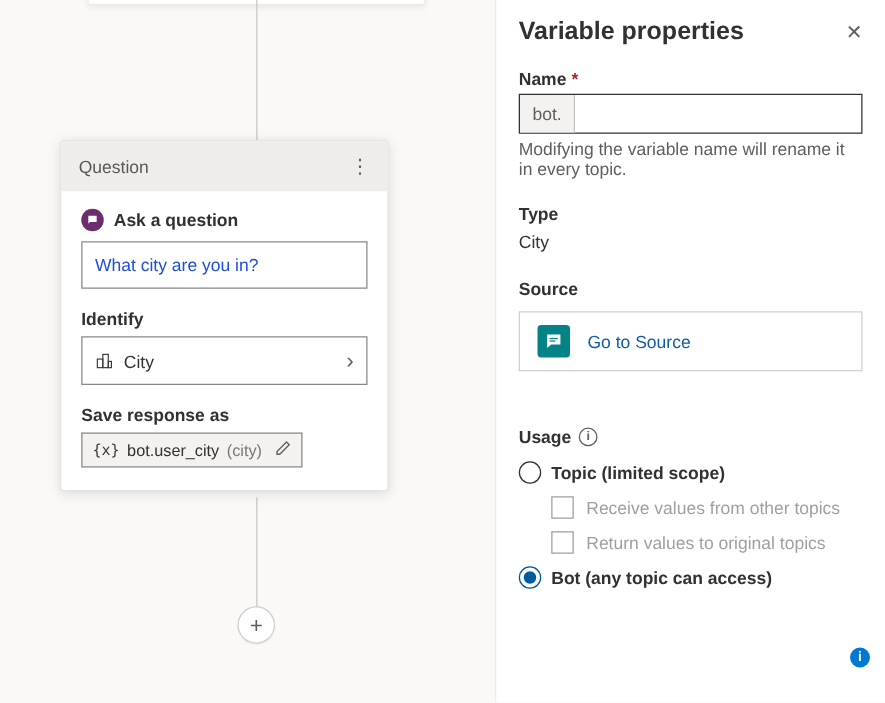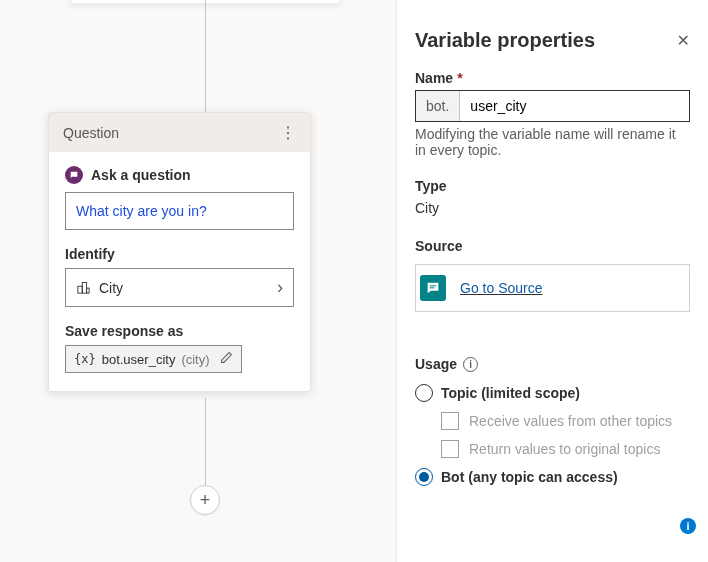--- a/index.html
+++ b/index.html
@@ -102,21 +102,21 @@
     .var-chip .pencil { color: #605e5c; font-size: 13px; margin-left: 4px; }
 
     .panel {
       width: 312px;
       background: #fff;
       padding: 14px 18px 18px;
       border-left: 1px solid #edebe9;
       position: relative;
       height: 100%;
     }
-    .panel-head { display: flex; justify-content: space-between; align-items: center; margin-bottom: 18px; margin-top: 15px; }
+    .panel-head { display: flex; justify-content: space-between; align-items: center; margin-bottom: 18px; }
     .panel-title { font-size: 20px; font-weight: 600; }
     .close-x { font-size: 16px; cursor: pointer; color: #605e5c; }
     .field-lbl { font-weight: 600; margin-bottom: 4px; display: flex; align-items: center; gap: 4px; }
     .req { color: #a4262c; }
     .name-row {
       display: flex;
       border: 1px solid #323130;
       margin-bottom: 4px;
     }
     .name-prefix {
@@ -129,24 +129,23 @@
       flex: 1; border: none; padding: 7px 10px;
       font-size: 14px; font-family: inherit;
     }
     .helper { font-size: 14px; color: #605e5c; margin-bottom: 20px; }
     .type-head { font-weight: 600; margin-bottom: 6px; }
     .type-val { margin-bottom: 22px; }
     .src-head { font-weight: 600; margin-bottom: 10px; }
     .src-btn {
       display: flex; align-items: center; gap: 14px;
       border: 1px solid #d2d0ce;
-      padding: 10px 4px;
+      padding: 10px 14px;
       cursor: pointer;
       margin-bottom: 40px;
-      text-decoration: underline;
     }
     .src-icon {
       width: 26px; height: 26px; background: #038387;
       border-radius: 3px;
       display: flex; align-items: center; justify-content: center;
     }
     .src-link { color: #115ba3; }
     .usage-head { font-weight: 600; display: flex; align-items: center; gap: 6px; margin-bottom: 12px; margin-top: 44px; }
     .info-circ {
       width: 15px; height: 15px; border: 1px solid #605e5c; border-radius: 50%;
@@ -252,21 +251,20 @@
     <div class="panel-title">Variable properties</div>
     <div class="close-x">✕</div>
   </div>
 
   <div class="field-lbl">
     <span>Name</span>
       <span class="req">*</span>
   </div>
   <div class="name-row">
     <div class="name-prefix">bot.</div>
-    <input class="name-input" value="user_city" style="">
   </div>
   <div class="helper">Modifying the variable name will rename it in every topic.</div>
 
   <div class="type-head">Type</div>
   <div class="type-val">City</div>
 
   <div class="src-head">Source</div>
   <div class="src-btn">
     <span class="src-icon">
       <svg width="16" height="16" viewBox="0 0 24 24" fill="white">

